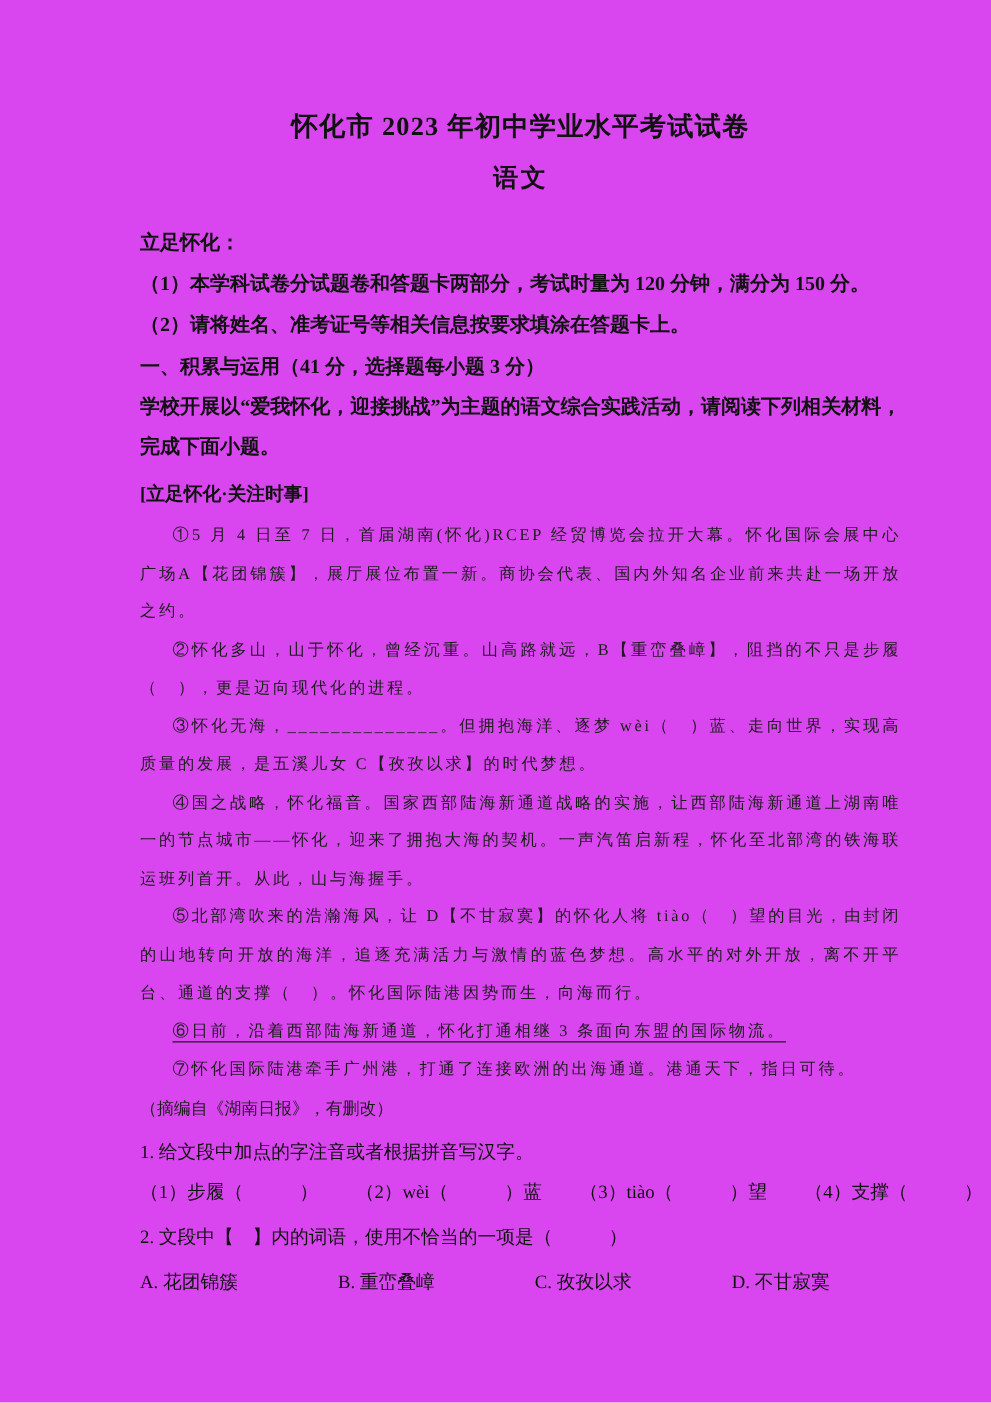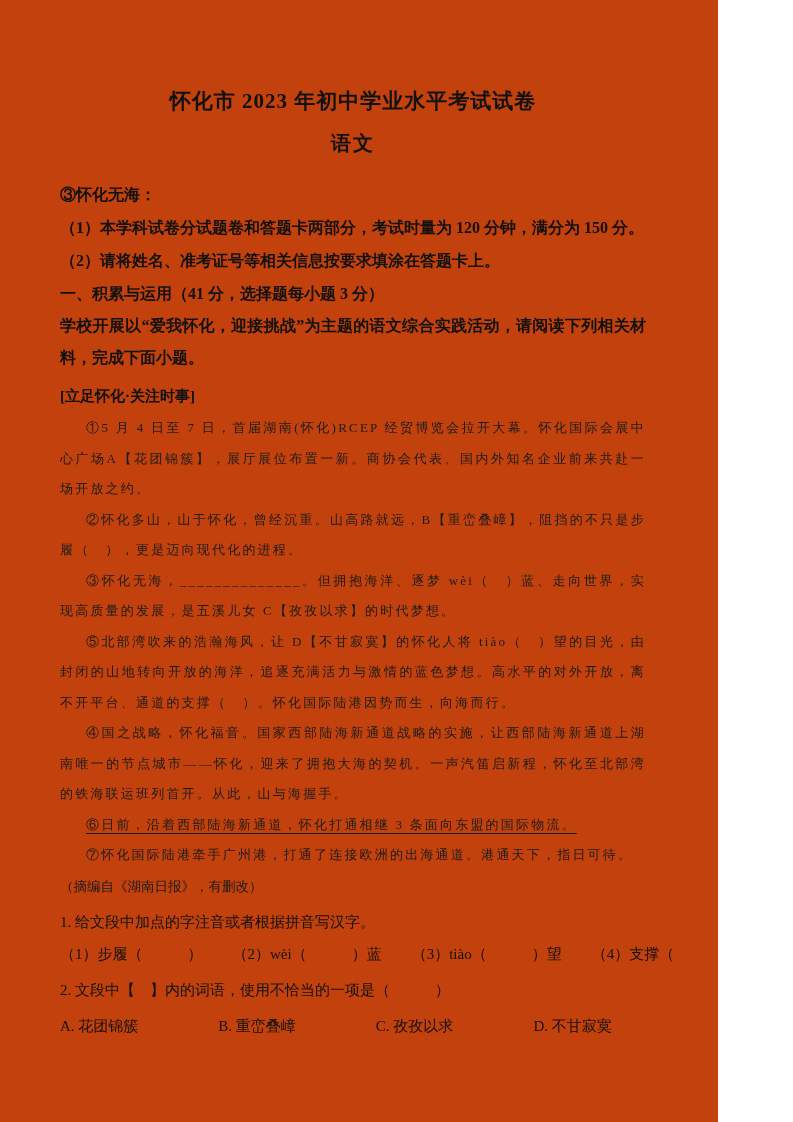--- a/index.html
+++ b/index.html
@@ -1,21 +1,21 @@
 <!DOCTYPE html>
 <html><head>
 <meta charset="utf-8">
 <style>
   * { margin: 0; padding: 0; box-sizing: border-box; }
   html, body { background: #ffffff; }
   .page {
-    width: 718px;
+    width: 793px;
     height: 1122px;
-    background: #c2410c;
-    padding: 86px 72px 40px 60px;
+    background: #d946ef;
+    padding: 86px 72px 40px 112px;
     font-family: "Liberation Serif", "DejaVu Serif", serif;
     color: #111111;
     overflow: hidden;
   }
   .title {
     text-align: center;
     font-size: 21px;
     font-weight: bold;
     line-height: 30px;
     letter-spacing: 1px;
@@ -96,35 +96,35 @@
   }
 </style>
 </head>
 <body>
 
 <div class="page">
 
   <h1 class="title">怀化市 2023 年初中学业水平考试试卷</h1>
   <h2 class="subject">语文</h2>
 
-  <p class="tips-header">③怀化无海：</p>
+  <p class="tips-header">立足怀化：</p>
   <p class="tip">（1）本学科试卷分试题卷和答题卡两部分，考试时量为 120 分钟，满分为 150 分。</p>
   <p class="tip">（2）请将姓名、准考证号等相关信息按要求填涂在答题卡上。</p>
 
   <p class="section-heading">一、积累与运用（41 分，选择题每小题 3 分）</p>
 
   <p class="intro">学校开展以“爱我怀化，迎接挑战”为主题的语文综合实践活动，请阅读下列相关材料，完成下面小题。</p>
 
   <p class="material-tag">[立足怀化·关注时事]</p>
 
   <p class="material-para">①5 月 4 日至 7 日，首届湖南(怀化)RCEP 经贸博览会拉开大幕。怀化国际会展中心广场A【花团锦簇】，展厅展位布置一新。商协会代表、国内外知名企业前来共赴一场开放之约。</p>
   <p class="material-para">②怀化多山，山于怀化，曾经沉重。山高路就远，B【重峦叠嶂】，阻挡的不只是步履（　），更是迈向现代化的进程。</p>
   <p class="material-para">③怀化无海，______________。但拥抱海洋、逐梦 wèi（　）蓝、走向世界，实现高质量的发展，是五溪儿女 C【孜孜以求】的时代梦想。</p>
+  <p class="material-para">④国之战略，怀化福音。国家西部陆海新通道战略的实施，让西部陆海新通道上湖南唯一的节点城市——怀化，迎来了拥抱大海的契机。一声汽笛启新程，怀化至北部湾的铁海联运班列首开。从此，山与海握手。</p>
   <p class="material-para">⑤北部湾吹来的浩瀚海风，让 D【不甘寂寞】的怀化人将 tiào（　）望的目光，由封闭的山地转向开放的海洋，追逐充满活力与激情的蓝色梦想。高水平的对外开放，离不开平台、通道的支撑（　）。怀化国际陆港因势而生，向海而行。</p>
-  <p class="material-para">④国之战略，怀化福音。国家西部陆海新通道战略的实施，让西部陆海新通道上湖南唯一的节点城市——怀化，迎来了拥抱大海的契机。一声汽笛启新程，怀化至北部湾的铁海联运班列首开。从此，山与海握手。</p>
   <p class="material-para underlined">⑥日前，沿着西部陆海新通道，怀化打通相继 3 条面向东盟的国际物流。</p>
   <p class="material-para">⑦怀化国际陆港牵手广州港，打通了连接欧洲的出海通道。港通天下，指日可待。</p>
 
   <p class="source">（摘编自《湖南日报》，有删改）</p>
 
   <p class="question">1. 给文段中加点的字注音或者根据拼音写汉字。</p>
   <div class="blanks-row">
     <span>（1）步履（　　　）</span>
     <span>（2）wèi（　　　）蓝</span>
     <span>（3）tiào（　　　）望</span>

